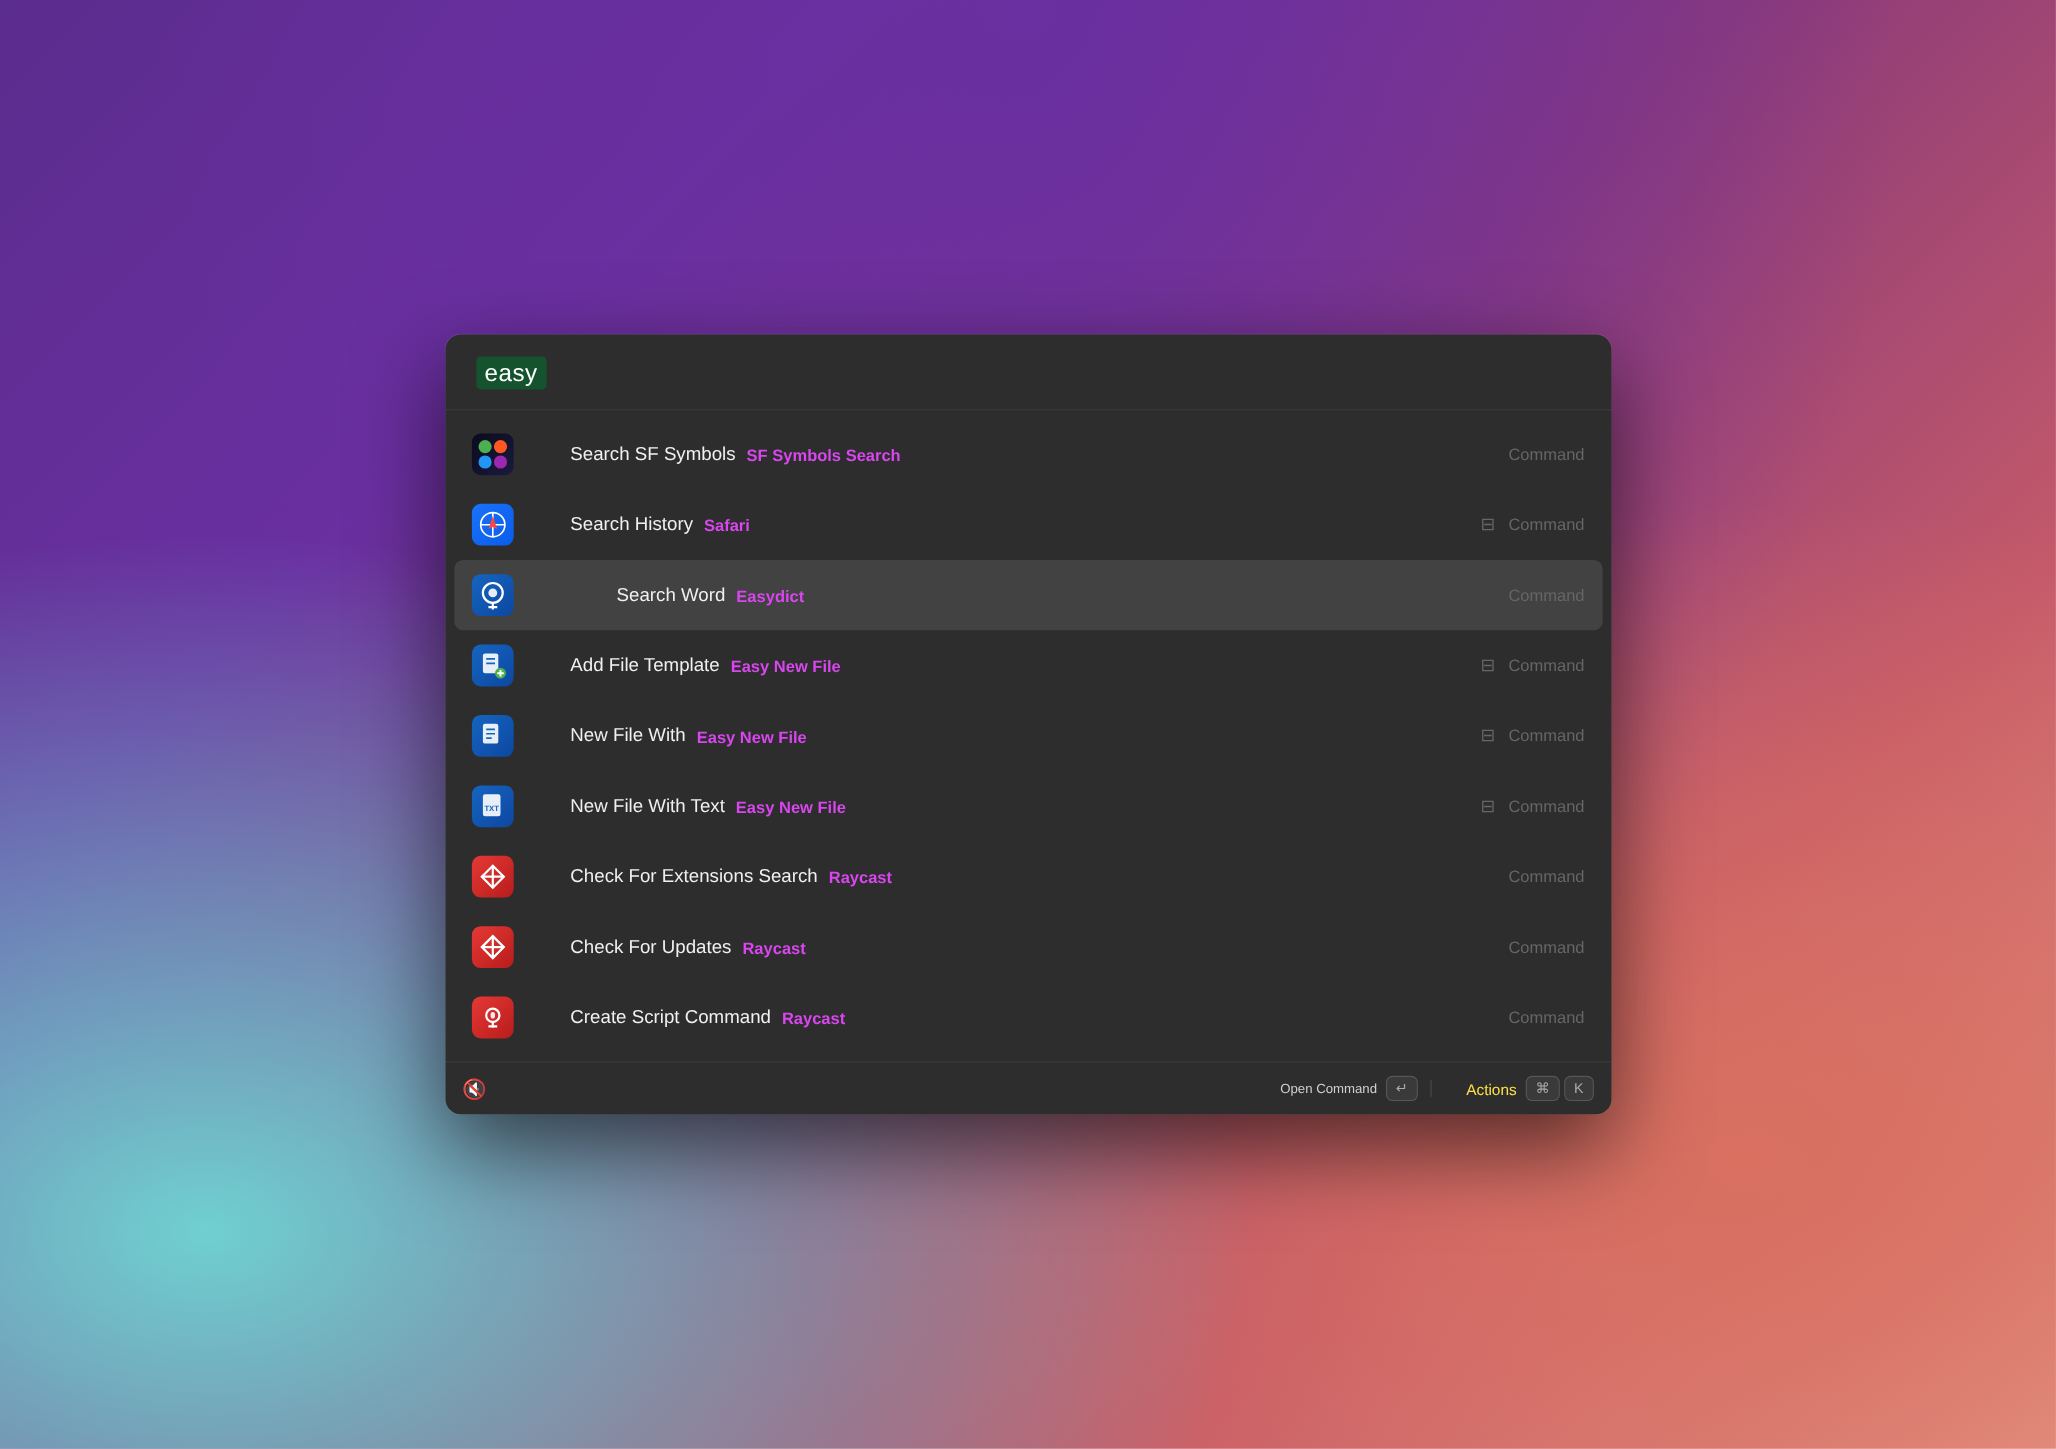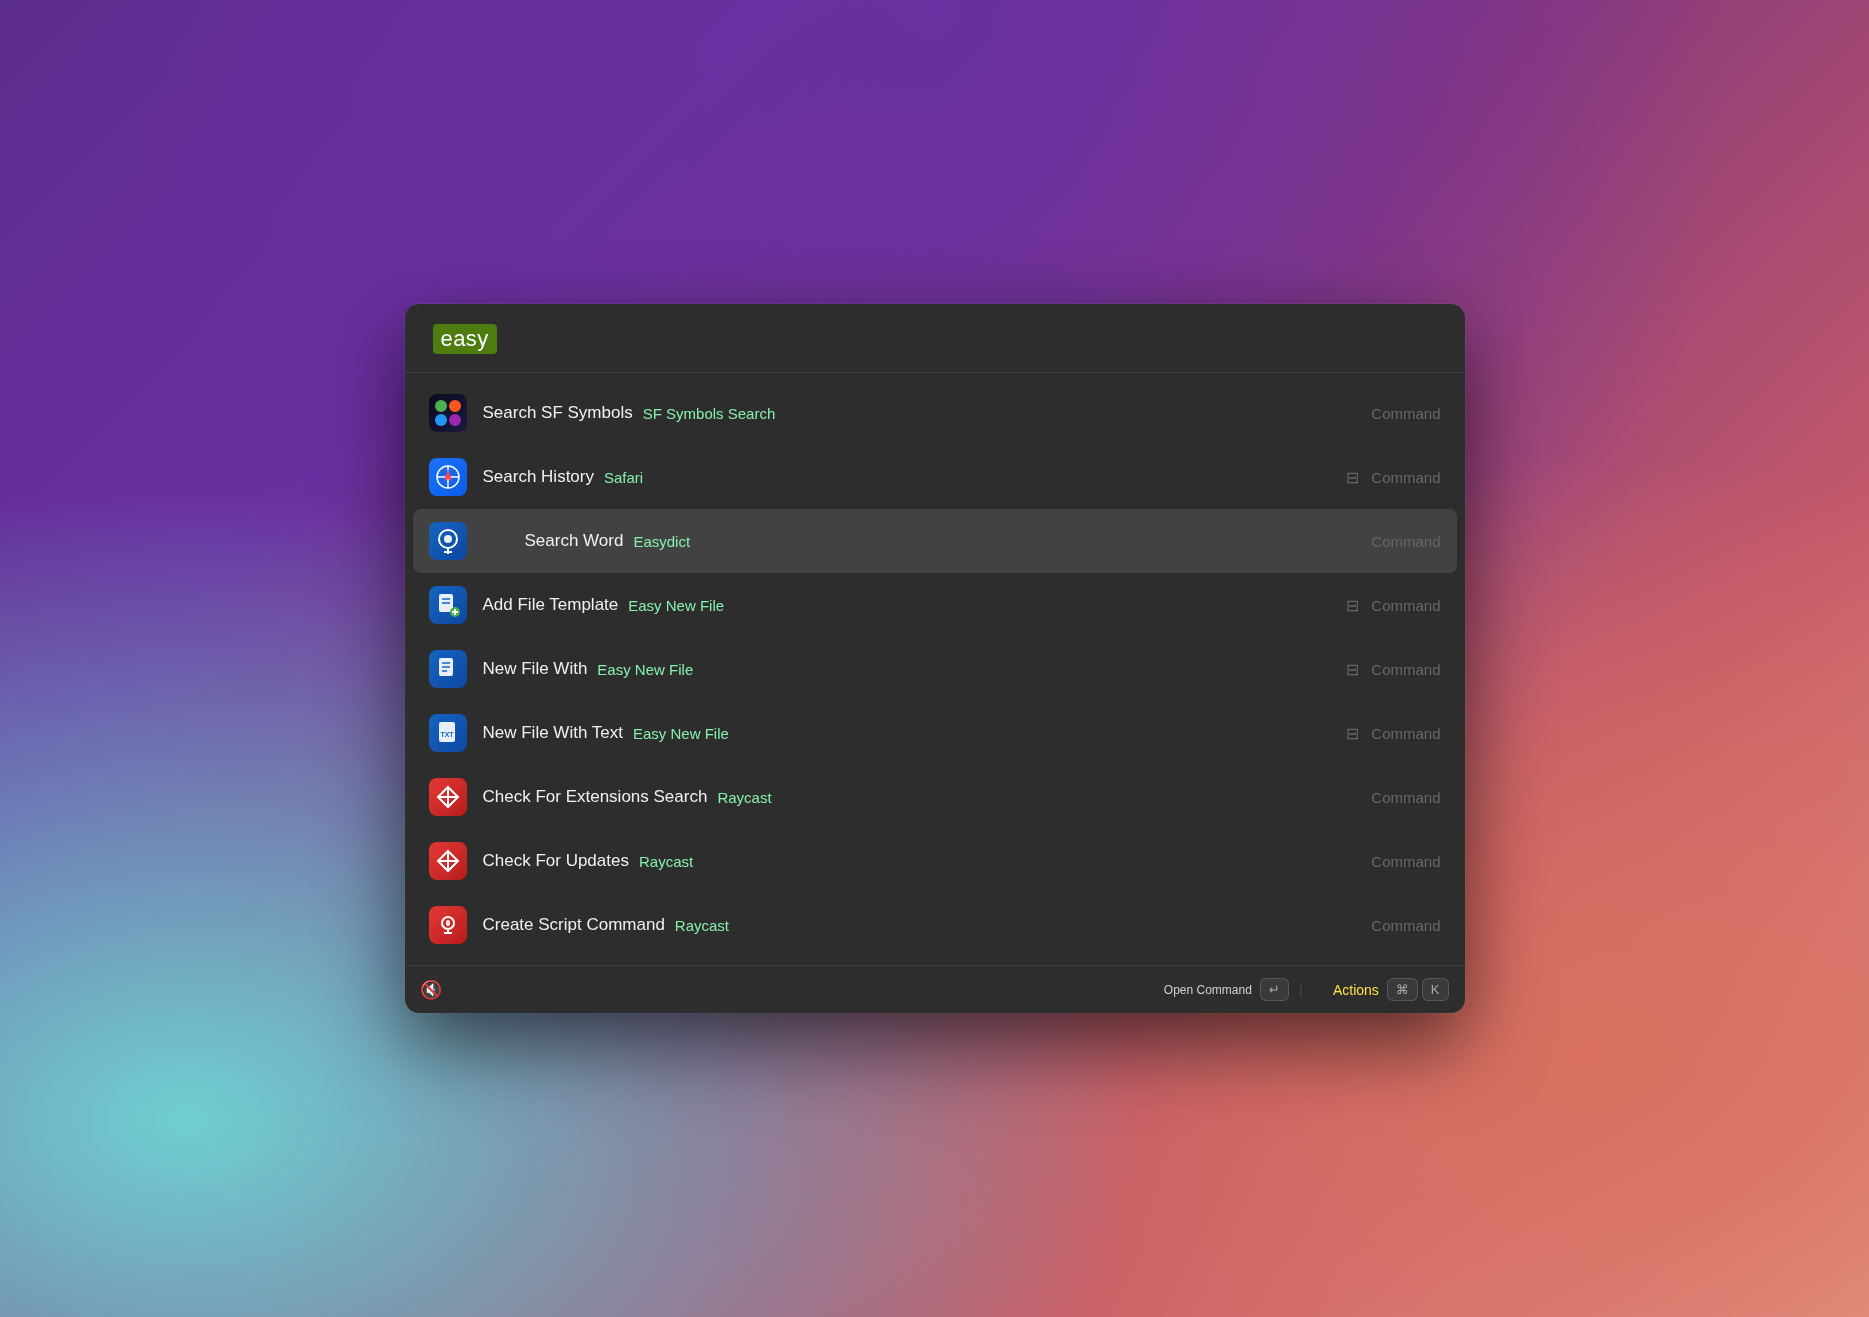--- a/index.html
+++ b/index.html
@@ -39,21 +39,21 @@
 
     .search-bar {
       padding: 20px 28px 18px 28px;
       border-bottom: 1px solid rgba(255,255,255,0.08);
       display: flex;
       align-items: center;
     }
 
     .search-query {
       display: inline-block;
-      background: #4d7c0f;
+      background: #14532d;
       color: #fff;
       font-size: 22px;
       font-weight: 500;
       padding: 2px 8px;
       border-radius: 4px;
       letter-spacing: 0.02em;
     }
 
     .results-list {
       padding: 8px 0;
@@ -90,36 +90,37 @@
       display: flex;
       align-items: center;
       justify-content: center;
       font-size: 20px;
       overflow: hidden;
     }
 
     .item-text {
       flex: 1;
       display: flex;
-      align-items: center;
+      align-items: flex-end;
       gap: 10px;
       min-width: 0;
+      margin-left: 36px;
     }
 
     .item-title {
       color: #f0f0f0;
       font-size: 17px;
       font-weight: 500;
       white-space: nowrap;
     }
 
     .item-subtitle {
-      color: #86efac;
+      color: #d946ef;
       font-size: 15px;
-      font-weight: 400;
+      font-weight: 700;
       white-space: nowrap;
     }
 
     .item-right {
       display: flex;
       align-items: center;
       gap: 8px;
       flex-shrink: 0;
     }
 

